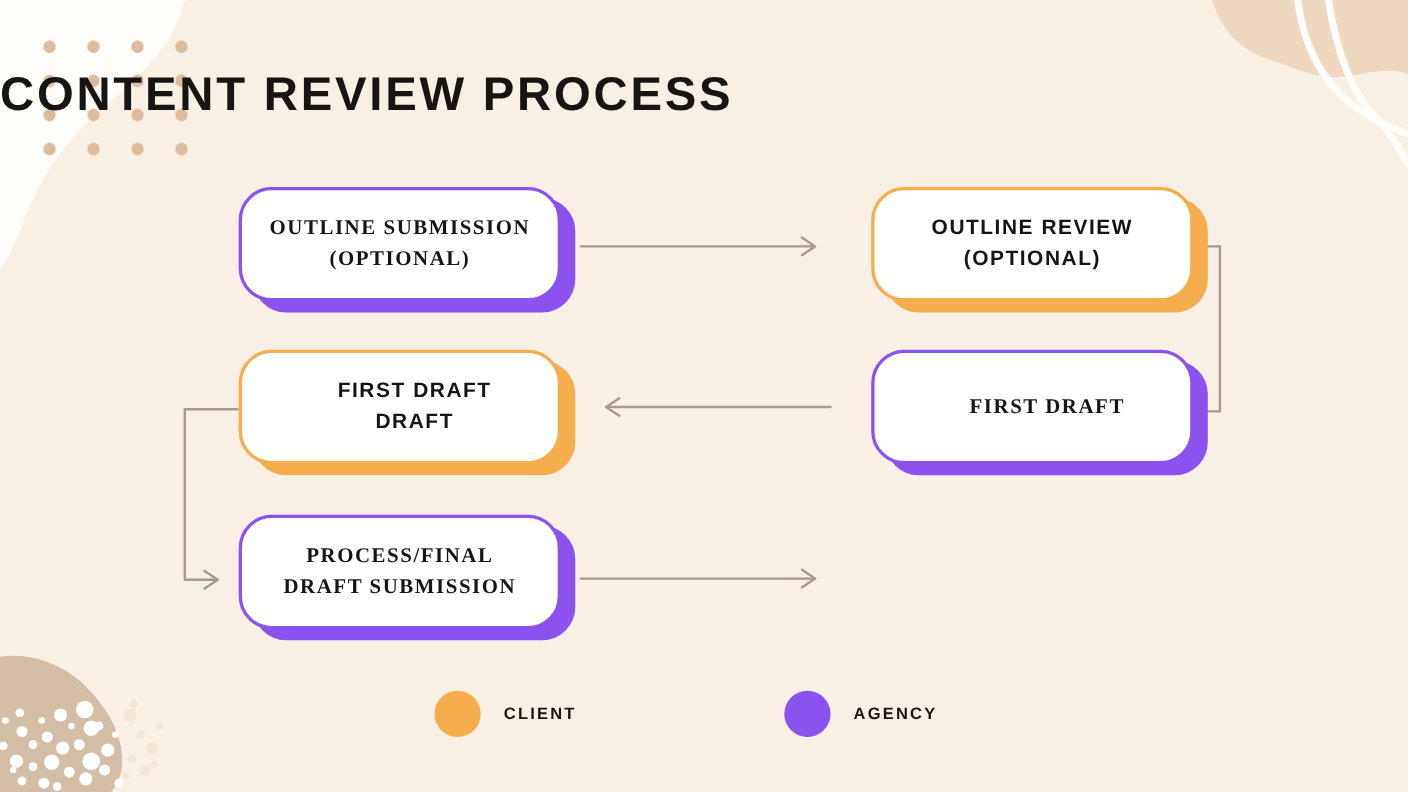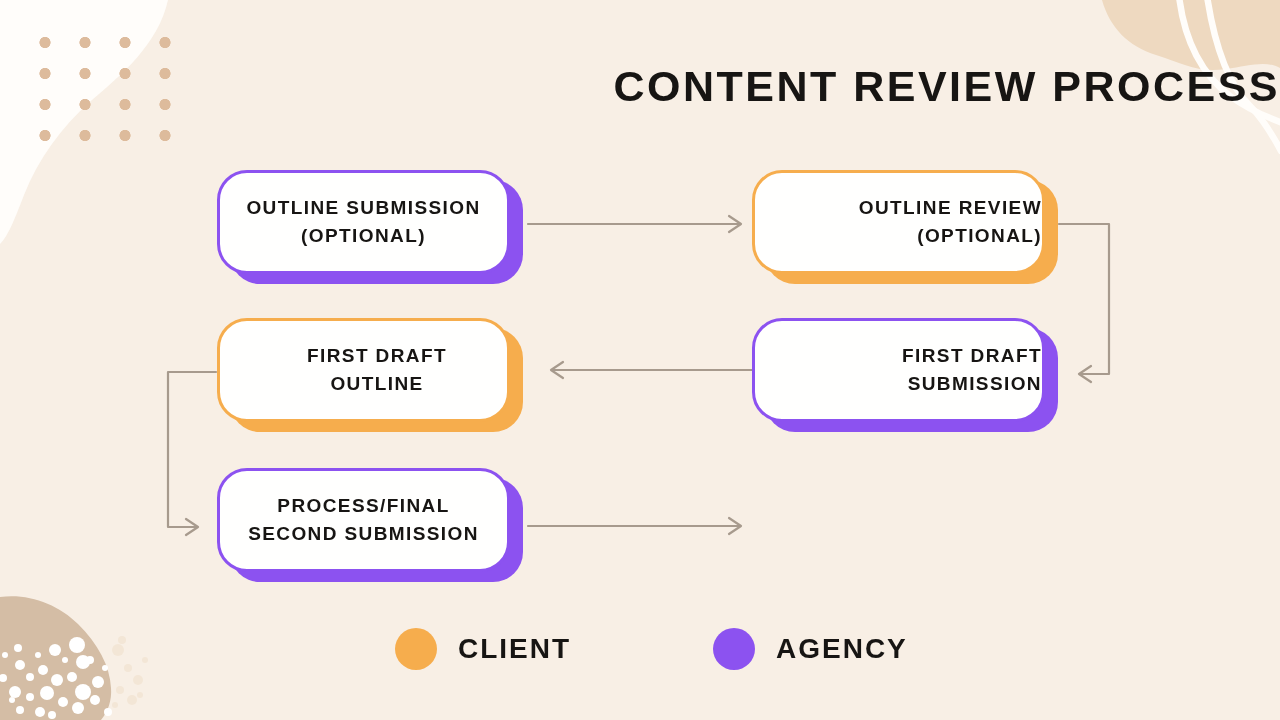--- a/index.html
+++ b/index.html
@@ -15,40 +15,40 @@
   
   .bg-svg { position: absolute; inset: 0; width: 1280px; height: 720px; }
   #dots-grid {
     position: absolute; left: 25px; top: 27px; width: 160px; height: 124px;
     background-image: radial-gradient(circle, var(--dot-tan, #ddbb9c) 5.3px, transparent 5.9px);
     background-size: 40px 31px;
   }
   
   #page-title {
     position: absolute; top: 62px; left: 0; width: 100%;
-    text-align: right;
+    text-align: left;
     font-size: 43px; font-weight: bold; letter-spacing: 2.5px;
   }
   
   .node {
     position: absolute;
     width: 293px; height: 104px;
     background: #fffffe;
     border: 3px solid;
     border-radius: 30px;
     display: flex; flex-direction: column;
     align-items: center; justify-content: center;
     text-align: center;
     font-weight: bold; font-size: 19px; letter-spacing: 1.4px;
     line-height: 28px;
   }
-  .accent-agency { border-color: var(--agency-purple, #8c52f0); box-shadow: 13px 10px 0 var(--agency-purple, #8c52f0); }
+  .accent-agency { border-color: var(--agency-purple, #8c52f0); box-shadow: 13px 10px 0 var(--agency-purple, #8c52f0); font-family: Liberation Serif, serif; }
   .accent-client { border-color: var(--client-orange, #f6ad4d); box-shadow: 13px 10px 0 var(--client-orange, #f6ad4d); }
   .col1 { left: 217px; }
-  .col2 { left: 752px; align-items: flex-end; }
+  .col2 { left: 792px; }
   .row1 { top: 170px; }
   .row2 { top: 318px; padding-left: 27px; }
   .row3 { top: 468px; }
   .node-line:empty { display: none; }
   
   #connectors { position: absolute; inset: 0; width: 1280px; height: 720px; pointer-events: none; }
   #connectors path {
     fill: none;
     stroke: var(--arrow-gray, #a79a8d);
     stroke-width: 2.2;
@@ -59,21 +59,21 @@
   .legend-item {
     position: absolute; top: 628px;
     display: flex; align-items: center; gap: 21px;
     height: 42px;
   }
   #legend-client { left: 395px; }
   #legend-agency { left: 713px; justify-content: space-between; }
   .legend-swatch { width: 42px; height: 42px; border-radius: 50%; }
   #legend-client .legend-swatch { background: var(--client-orange, #f6ad4d); }
   #legend-agency .legend-swatch { background: var(--agency-purple, #8c52f0); }
-  .legend-label { font-size: 28px; font-weight: bold; letter-spacing: 2px; }
+  .legend-label { font-size: 15px; font-weight: bold; letter-spacing: 2px; }
 </style>
 </head>
 <body>
 
 <div id="slide">
 
   <svg class="bg-svg" viewBox="0 0 1280 720" aria-hidden="true">
 
     <path style="fill: var(--blob-white, #fffdfa)" d="M0,0 L168,0 C158,45 120,76 92,100 C60,128 38,160 24,195 C14,221 8,236 0,244 Z"></path>
 
@@ -146,29 +146,28 @@
   <div class="node col1 row1 accent-agency">
     <span class="node-line">OUTLINE SUBMISSION</span>
     <span class="node-line">(OPTIONAL)</span>
   </div>
   <div class="node col2 row1 accent-client">
     <span class="node-line">OUTLINE REVIEW</span>
     <span class="node-line">(OPTIONAL)</span>
   </div>
   <div class="node col1 row2 accent-client">
     <span class="node-line">FIRST DRAFT</span>
-    <span class="node-line">OUTLINE</span>
+    <span class="node-line">DRAFT</span>
   </div>
   <div class="node col2 row2 accent-agency">
     <span class="node-line">FIRST DRAFT</span>
-    <span class="node-line">SUBMISSION</span>
   </div>
   <div class="node col1 row3 accent-agency">
     <span class="node-line">PROCESS/FINAL</span>
-    <span class="node-line">SECOND SUBMISSION</span>
+    <span class="node-line">DRAFT SUBMISSION</span>
   </div>
 
   <div class="legend-item" id="legend-client">
     <span class="legend-swatch"></span>
     <span class="legend-label">CLIENT</span>
   </div>
   <div class="legend-item" id="legend-agency">
     <span class="legend-swatch"></span>
     <span class="legend-label">AGENCY</span>
   </div>

